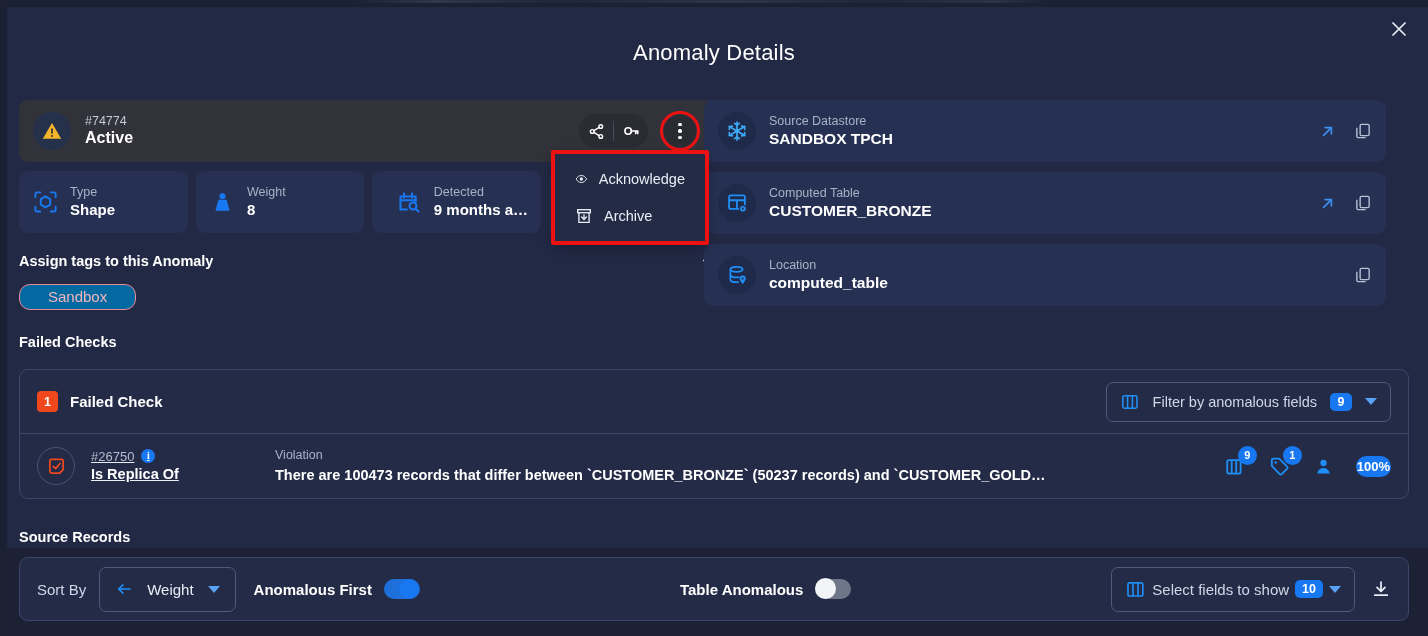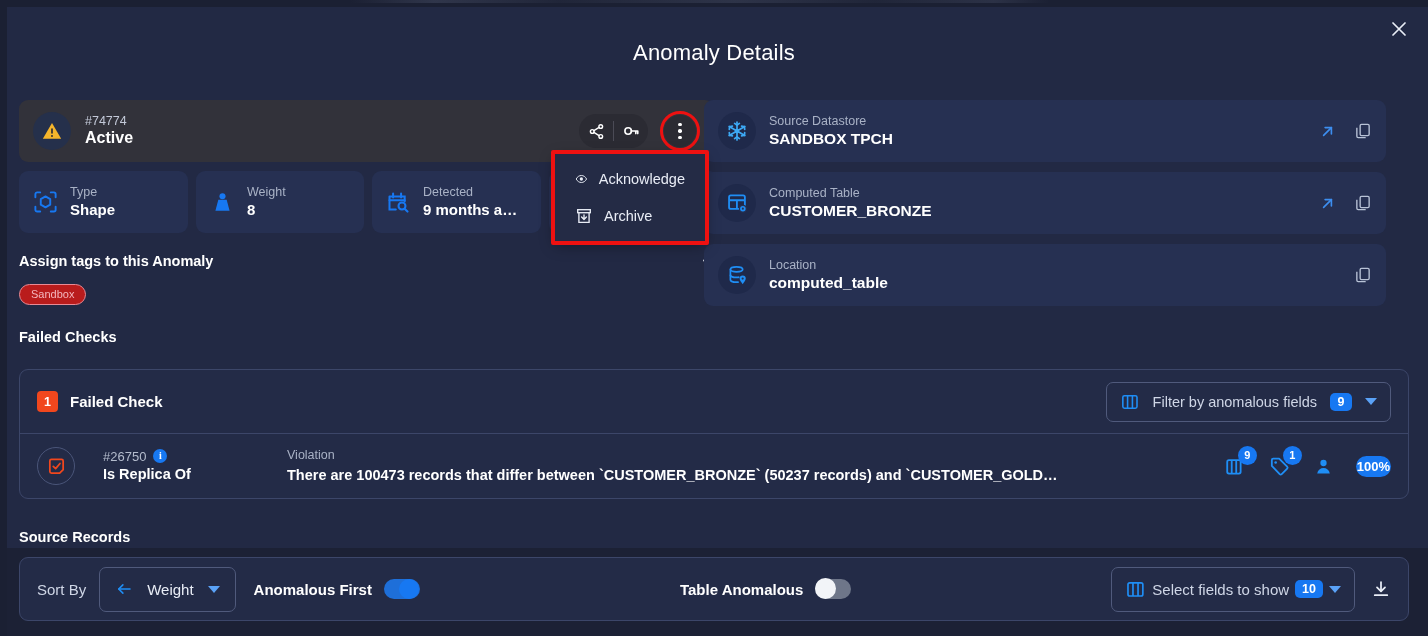--- a/index.html
+++ b/index.html
@@ -100,40 +100,40 @@
   }
 
   
   .info-row { display: flex; gap: 8px; margin-top: 9px; }
   .info-card {
     background: #263052; border-radius: 9px; height: 62px;
     display: flex; align-items: center; padding: 0 13px; flex: 0 0 auto;
   }
   .info-card.c0 { width: 169px; }
   .info-card.c1 { width: 168px; }
-  .info-card.c2 { width: 169px; }
+  .info-card.c2 { width: 169px; justify-content: flex-end; }
   .info-card.c3 { width: 169px; }
   .info-texts { margin-left: 11px; line-height: 1.2; }
   .info-label { font-size: 12.5px; color: #a9b2c6; }
   .info-value { font-size: 15px; font-weight: 700; color: #ffffff; margin-top: 1px;
     white-space: nowrap; }
 
   
   .tags-head {
     display: flex; align-items: center; margin-top: 18px; height: 20px;
   }
   .tags-title { font-size: 14.5px; font-weight: 700; color: #ffffff; }
   .tags-add {
     margin-left: auto; font-size: 20px; color: #e9edf6; line-height: 1;
     cursor: pointer; background: none; border: none;
   }
   .tag-chip {
-    display: inline-block; margin-top: 13px; padding: 3px 11px 4px;
+    display: inline-block; margin-top: 13px; padding: 3px 28px 4px;
     border: 1px solid #e88a94; border-radius: 11px;
-    background: #b91c1c; color: #f3b6bd; font-size: 11px;
+    background: #0369a1; color: #f3b6bd; font-size: 15px;
   }
 
   
   .rcard {
     background: #263052; border-radius: 9px; height: 62px;
     display: flex; align-items: center; padding: 0 14px; margin-bottom: 10px;
   }
   .ricon {
     width: 38px; height: 38px; border-radius: 50%; background: #1f294a;
     display: flex; align-items: center; justify-content: center; flex: 0 0 auto;
@@ -178,21 +178,21 @@
   }
   .caret { width: 0; height: 0; border-left: 6px solid transparent;
     border-right: 6px solid transparent; border-top: 7px solid #5aa2f7; }
 
   
   .check-row { display: flex; align-items: center; height: 64px; padding: 0 17px; }
   .check-icon {
     width: 38px; height: 38px; border-radius: 50%; border: 1px solid #4a5579;
     display: flex; align-items: center; justify-content: center; flex: 0 0 auto;
   }
-  .check-id-col { margin-left: 28px; line-height: 1.2; width: 180px; }
+  .check-id-col { margin-left: 16px; line-height: 1.2; width: 180px; text-decoration: underline; }
   .check-id-line { display: flex; align-items: center; gap: 7px; }
   .check-id { font-size: 13px; color: #b4bccd; }
   .info-dot {
     width: 14px; height: 14px; border-radius: 50%; background: #1778f2;
     color: #fff; font-size: 10px; font-weight: 700;
     display: flex; align-items: center; justify-content: center;
     font-family: "Liberation Serif", serif;
   }
   .check-name { font-size: 14.5px; font-weight: 700; color: #fff; margin-top: 2px; }
   .viol-col { line-height: 1.25; flex: 1 1 auto; min-width: 0; margin-left: 4px; }

